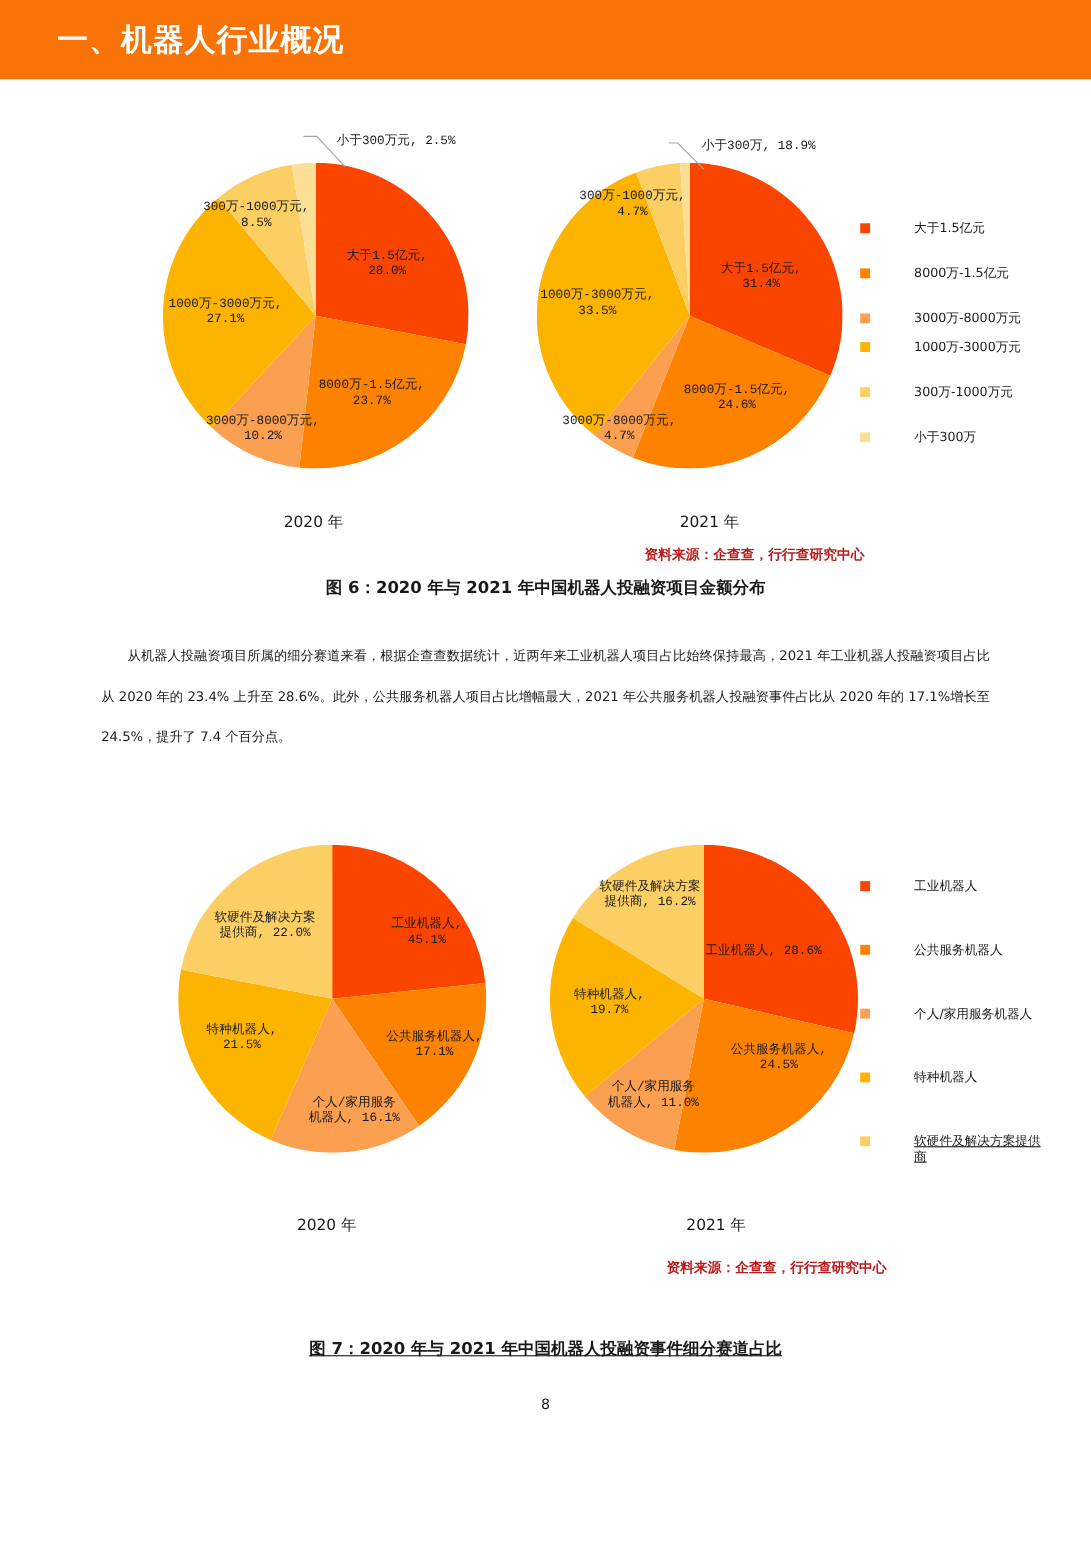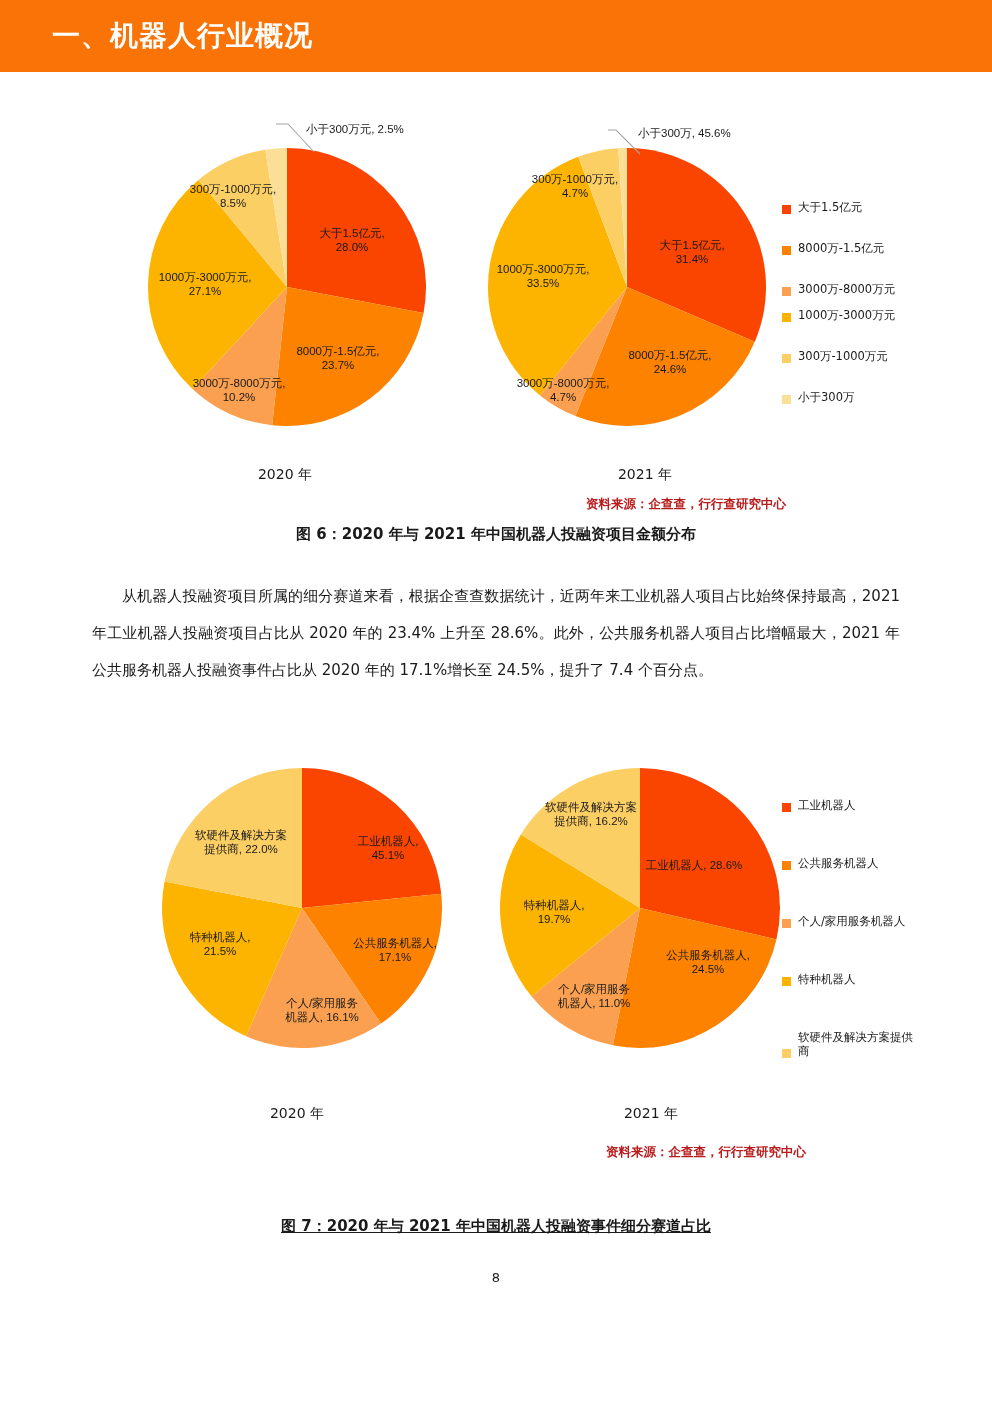--- a/index.html
+++ b/index.html
@@ -26,38 +26,39 @@
   .pie-wrap { position:absolute; }
   .pie-svg { display:block; }
 
   .pie-label {
     position:absolute;
     font-size:11.5px;
     line-height:14px;
     color:#1a1a1a;
     text-align:center;
     white-space:pre-line;
-    font-family:Liberation Sans, sans-serif;
+    font-family:Liberation Mono, monospace;
     pointer-events:none;
   }
   .pie-label.lead { text-align:left; }
 
   .year-caption {
     position:absolute;
     font-size:14px;
     color:#1a1a1a;
     text-align:center;
     font-family:"DejaVu Sans","Liberation Sans",sans-serif;
   }
 
   
   .legend { position:absolute; }
   .legend-item {
-    display:flex; align-items:flex-end;
+    display:flex; align-items:flex-start;
     margin-bottom:22px;
+    gap:33px;
   }
   .legend-swatch {
     width:9px; height:9px; flex:0 0 9px;
     margin-right:7px; margin-top:3px;
   }
   .legend-label {
     font-size:11.5px; line-height:14px; color:#1a1a1a;
     font-family:"DejaVu Sans","Liberation Sans",sans-serif;
     max-width:118px;
   }
@@ -70,21 +71,21 @@
   }
   .figure-caption {
     position:absolute;
     width:992px; text-align:center;
     font-size:15px; font-weight:bold; color:#1a1a1a;
     font-family:"DejaVu Sans","Liberation Sans",sans-serif;
   }
   .body-paragraph {
     position:absolute;
     left:92px; width:808px;
-    font-size:15px;
+    font-size:12px;
     line-height:37px;
     text-align:justify;
     text-indent:2em;
     color:#1a1a1a;
     font-family:"DejaVu Sans","Liberation Sans",sans-serif;
   }
   .page-number {
     position:absolute;
     width:992px; text-align:center;
     font-size:13px; color:#1a1a1a;
@@ -130,21 +131,21 @@
       <path d="M 139 139 L 266.80454126323855 193.65344666618157 A 139 139 0 0 1 87.37581230074807 268.05790655512897 Z" fill="#FC8200"></path>
       <path d="M 139 139 L 87.37581230074807 268.05790655512897 A 139 139 0 0 1 52.017945417598995 247.4210412264345 Z" fill="#FAA050"></path>
       <path d="M 139 139 L 52.017945417598995 247.4210412264345 A 139 139 0 0 1 90.229062931665 8.837041761196502 Z" fill="#FCB400"></path>
       <path d="M 139 139 L 90.229062931665 8.837041761196502 A 139 139 0 0 1 130.2633926838169 0.2748339608028516 Z" fill="#FCCF64"></path>
       <path d="M 139 139 L 130.2633926838169 0.2748339608028516 A 139 139 0 0 1 138.99999999999986 0 Z" fill="#FCDF96"></path>
     </svg>
 </div>
 <svg class="leader-line" style="left:606px; top:126px;" width="40" height="32">
   <polyline points="2,4 10,4 34,28" fill="none" stroke="#a6a6a6" stroke-width="1.1"></polyline>
 </svg>
-<div class="pie-label lead" style="left:638px; top:126px; width:180px;">小于300万, 45.6%</div>
+<div class="pie-label lead" style="left:638px; top:126px; width:180px;">小于300万, 18.9%</div>
 <div class="pie-label" style="left:504px; top:172px; width:142px;">300万-1000万元,
 4.7%</div>
 <div class="pie-label" style="left:472px; top:262px; width:142px;">1000万-3000万元,
 33.5%</div>
 <div class="pie-label" style="left:488px; top:376px; width:150px;">3000万-8000万元,
 4.7%</div>
 <div class="pie-label" style="left:600px; top:348px; width:140px;">8000万-1.5亿元,
 24.6%</div>
 <div class="pie-label" style="left:632px; top:238px; width:120px;">大于1.5亿元,
 31.4%</div>
@@ -233,21 +234,21 @@
       <span class="legend-label">公共服务机器人</span>
     </div>
     <div class="legend-item" style="margin-bottom: 44px;">
       <span class="legend-swatch" style="background: rgb(250, 160, 80);"></span>
       <span class="legend-label">个人/家用服务机器人</span>
     </div>
     <div class="legend-item" style="margin-bottom: 44px;">
       <span class="legend-swatch" style="background: rgb(252, 180, 0);"></span>
       <span class="legend-label">特种机器人</span>
     </div>
-    <div class="legend-item" style="margin-bottom: 44px;">
+    <div class="legend-item" style="margin-bottom: 44px; text-decoration: underline;">
       <span class="legend-swatch" style="background: rgb(252, 207, 100);"></span>
       <span class="legend-label">软硬件及解决方案提供商</span>
     </div>
   </div>
 
 <div class="source-note" style="left:606px; top:1144px;">资料来源：企查查，行行查研究中心</div>
 <div class="figure-caption" style="left:0; top:1217px;text-decoration:underline;">图 7：2020 年与 2021 年中国机器人投融资事件细分赛道占比</div>
 
 <div class="page-number" style="top:1270px;">8</div>
 

